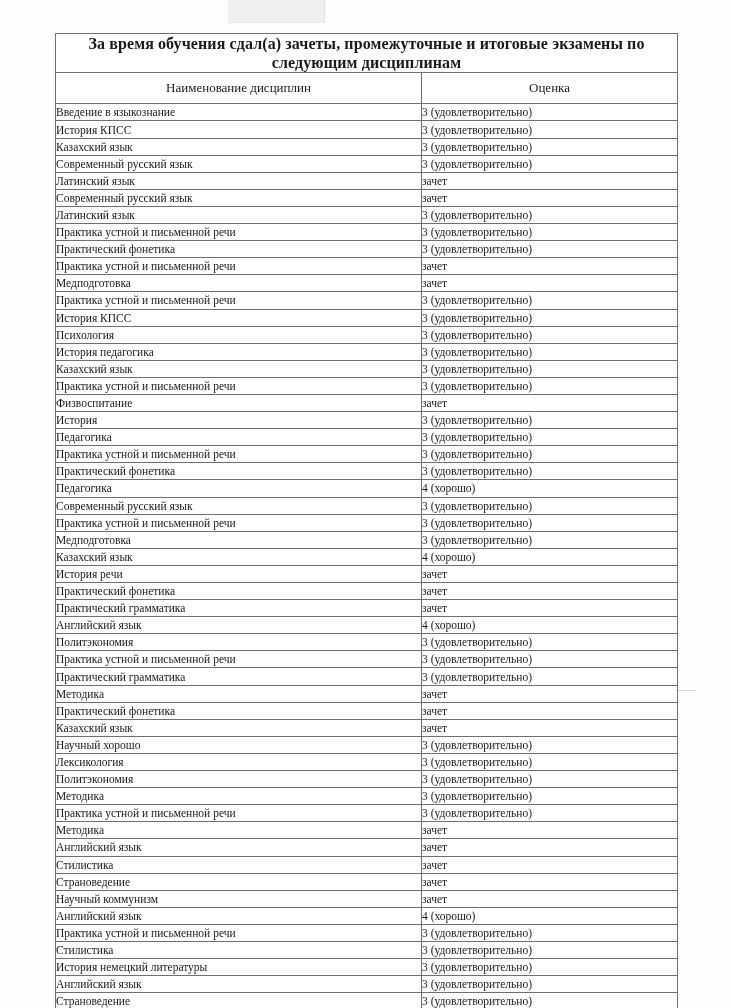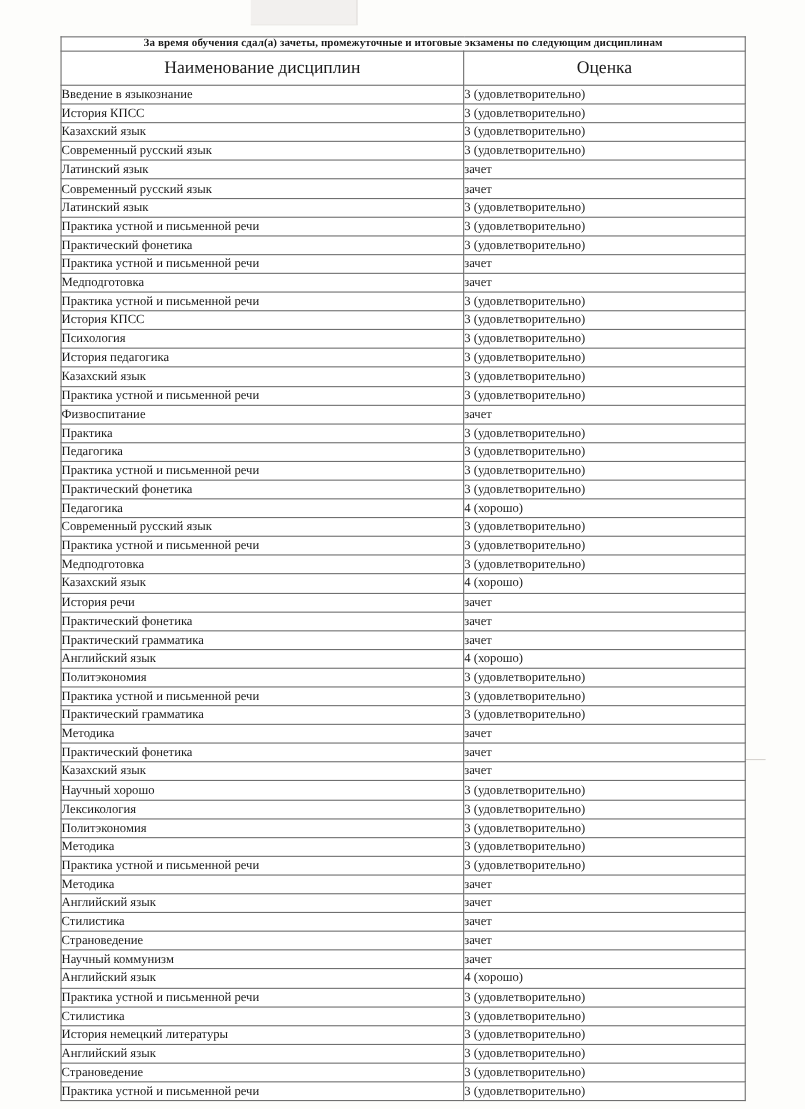--- a/index.html
+++ b/index.html
@@ -52,28 +52,28 @@
   }
   .doc-table td, .doc-table th {
     border: 1px solid #6f6f6f;
     padding: 0;
     vertical-align: middle;
   }
 
   .title-cell {
     text-align: center;
     font-weight: bold;
-    font-size: 10px;
+    font-size: 16px;
     padding: 7px 8px 7px 8px;
     letter-spacing: 0.1px;
     line-height: 1.2;
   }
 
   .head-cell {
-    font-size: 16px;
+    font-size: 13px;
     height: 30px;
     padding: 2px 6px;
   }
   .head-subject {
     text-align: center;
   }
   .head-grade {
     text-align: center;
     padding-left: 8px;
   }
@@ -186,21 +186,21 @@
         </tr>
         <tr>
           <td class="cell-subject">Практика  устной  и  письменной    речи</td>
           <td class="cell-grade">3 (удовлетворительно)</td>
         </tr>
         <tr>
           <td class="cell-subject">Физвоспитание</td>
           <td class="cell-grade">зачет</td>
         </tr>
         <tr>
-          <td class="cell-subject">Практика</td>
+          <td class="cell-subject">История</td>
           <td class="cell-grade">3 (удовлетворительно)</td>
         </tr>
         <tr>
           <td class="cell-subject">Педагогика</td>
           <td class="cell-grade">3 (удовлетворительно)</td>
         </tr>
         <tr>
           <td class="cell-subject">Практика  устной  и  письменной    речи</td>
           <td class="cell-grade">3 (удовлетворительно)</td>
         </tr>

